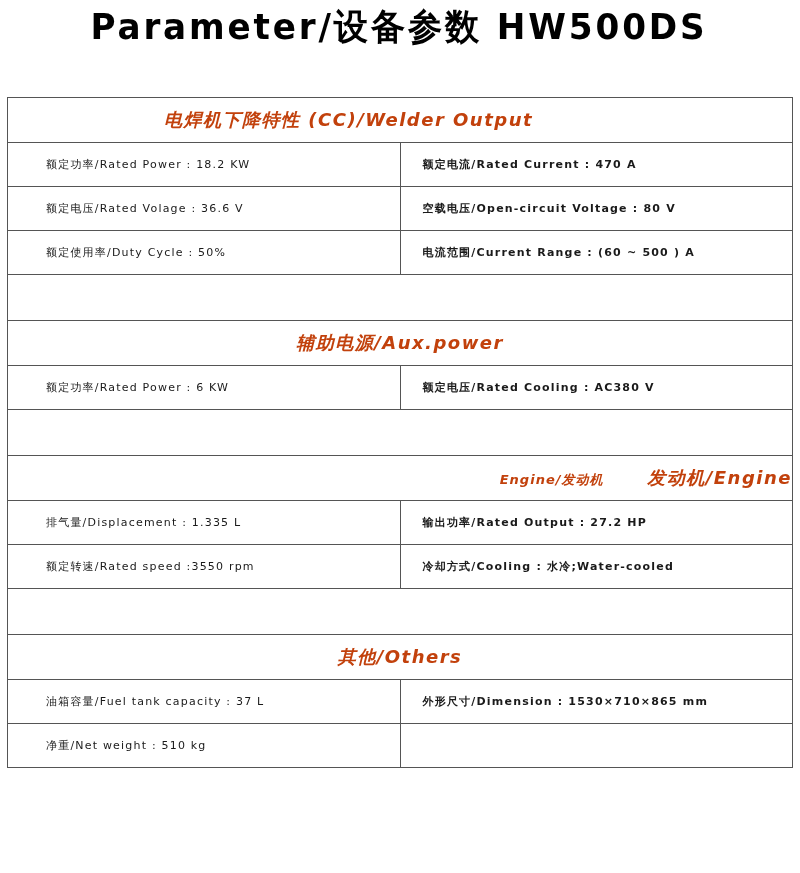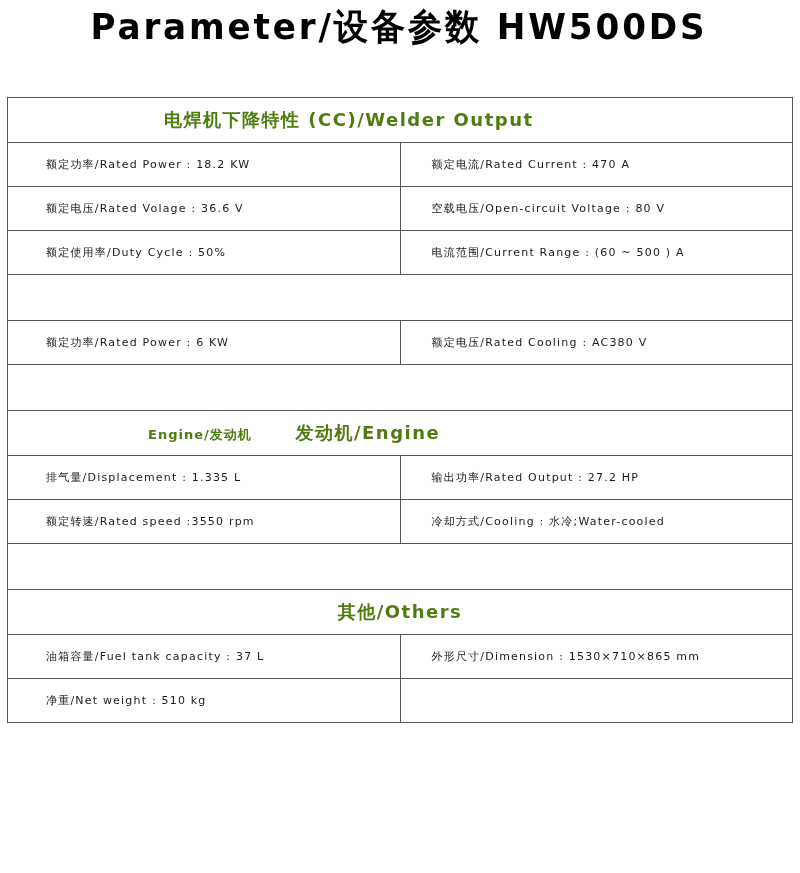--- a/index.html
+++ b/index.html
@@ -47,36 +47,38 @@
       letter-spacing: 1.2px;
       white-space: nowrap;
       overflow: hidden;
     }
     .spec-table td.left {
       width: 385px;
       padding-left: 38px;
       box-sizing: border-box;
     }
     .spec-table td.right {
-      padding-left: 31px;
+      padding-left: 22px;
       box-sizing: border-box;
+      font-weight: bold;
     }
     .spec-table td.header {
       text-align: center;
       font-weight: bold;
       font-size: 18px;
       letter-spacing: 1.5px;
-      color: #4d7c0f;
+      color: #c2410c;
+      font-style: italic;
     }
     .spec-table td.header.welder {
       text-align: left;
       padding-left: 156px;
     }
     .spec-table td.header.engine {
-      text-align: left;
+      text-align: right;
       padding-left: 140px;
     }
     .engine-small {
       font-size: 13px;
       font-weight: bold;
       letter-spacing: 1px;
       margin-right: 36px;
     }
     .engine-big {
       font-size: 18px;
@@ -108,20 +110,23 @@
     </tr>
     <tr>
       <td class="left">额定使用率/Duty Cycle : 50%</td>
       <td class="right">电流范围/Current Range : (60 ~ 500 ) A</td>
     </tr>
     <tr>
       <td colspan="2" class="blank"></td>
     </tr>
 
     <tr>
+      <td colspan="2" class="header">辅助电源/Aux.power</td>
+    </tr>
+    <tr>
       <td class="left">额定功率/Rated Power : 6 KW</td>
       <td class="right">额定电压/Rated Cooling : AC380 V</td>
     </tr>
     <tr>
       <td colspan="2" class="blank"></td>
     </tr>
 
     <tr>
       <td colspan="2" class="header engine">
         <span class="engine-small">Engine/发动机</span>

